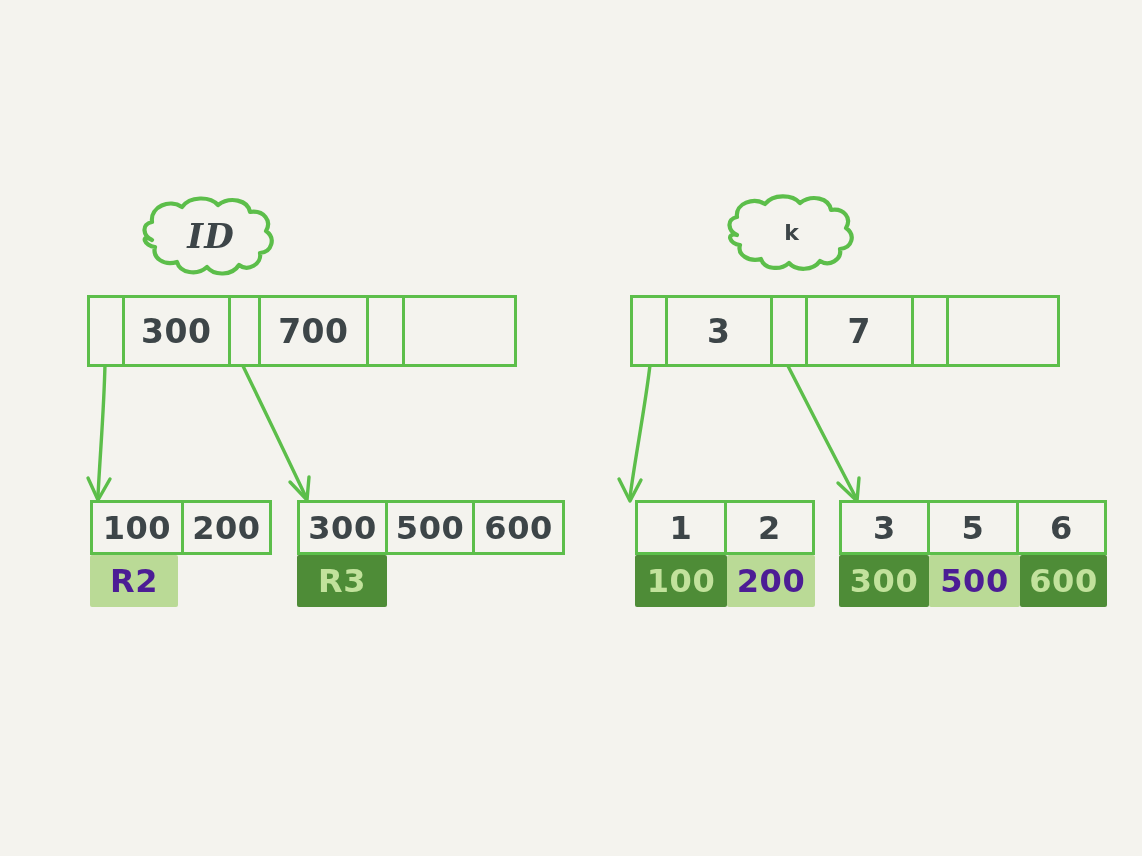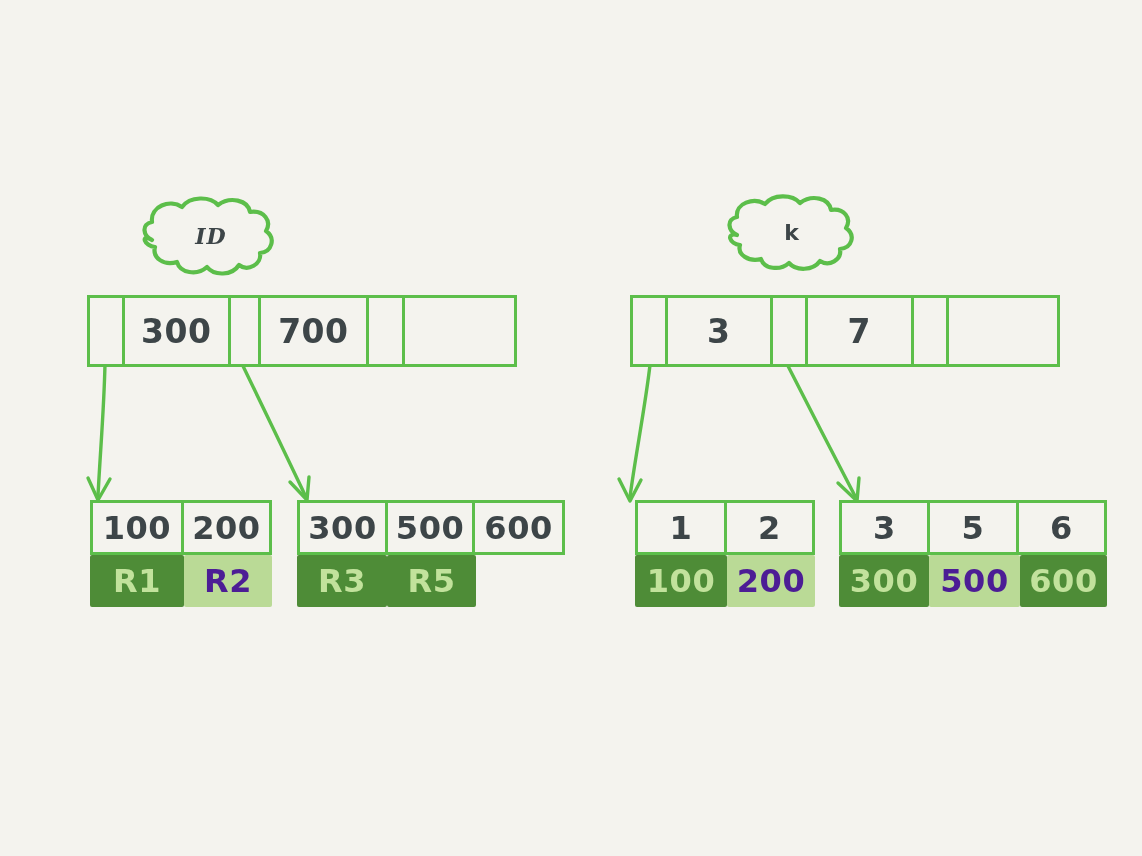--- a/index.html
+++ b/index.html
@@ -111,21 +111,21 @@
     position: absolute;
   }
   .cloud .cloud-text {
     position: absolute;
     left: 0; top: 0;
     width: 100%;
     height: 100%;
     display: flex;
     align-items: center;
     justify-content: center;
-    font-size: 22px;
+    font-size: 34px;
     font-weight: 600;
     color: #3d4548;
     font-family: "DejaVu Serif", serif;
     font-style: italic;
     letter-spacing: 1px;
   }
   .cloud.small .cloud-text {
     font-size: 22px;
     font-style: normal;
     font-family: "DejaVu Sans", sans-serif;
@@ -202,34 +202,32 @@
     <div class="cell ptr" style="width:36px;"></div>
     <div class="cell" style="width:111px;"></div>
   </div>
 
   <div class="leaf" style="left:58px; top:500px; width:182px;">
     <div class="leaf-top" style="height:55px;">
       <div class="lcell" style="width:94px;">100</div>
       <div class="lcell" style="width:88px;">200</div>
     </div>
     <div class="leaf-bot" style="height:52px;">
-      <div class="bcell dark" style="width:94px;">R1</div>
       <div class="bcell light" style="width:88px;">R2</div>
     </div>
   </div>
 
   <div class="leaf" style="left:265px; top:500px; width:268px;">
     <div class="leaf-top" style="height:55px;">
       <div class="lcell" style="width:90px;">300</div>
       <div class="lcell" style="width:89px;">500</div>
       <div class="lcell" style="width:89px;">600</div>
     </div>
     <div class="leaf-bot" style="height:52px;">
       <div class="bcell dark" style="width:90px;">R3</div>
-      <div class="bcell dark" style="width:89px;">R5</div>
     </div>
   </div>
 
   <div class="cloud small" style="left:737px; top:196px; width:110px; height:72px;">
     <div class="cloud-text">k</div>
   </div>
 
   <div class="node" style="left:630px; top:295px; width:430px; height:72px;">
     <div class="cell ptr" style="width:35px;"></div>
     <div class="cell key" style="width:107px;">3</div>

